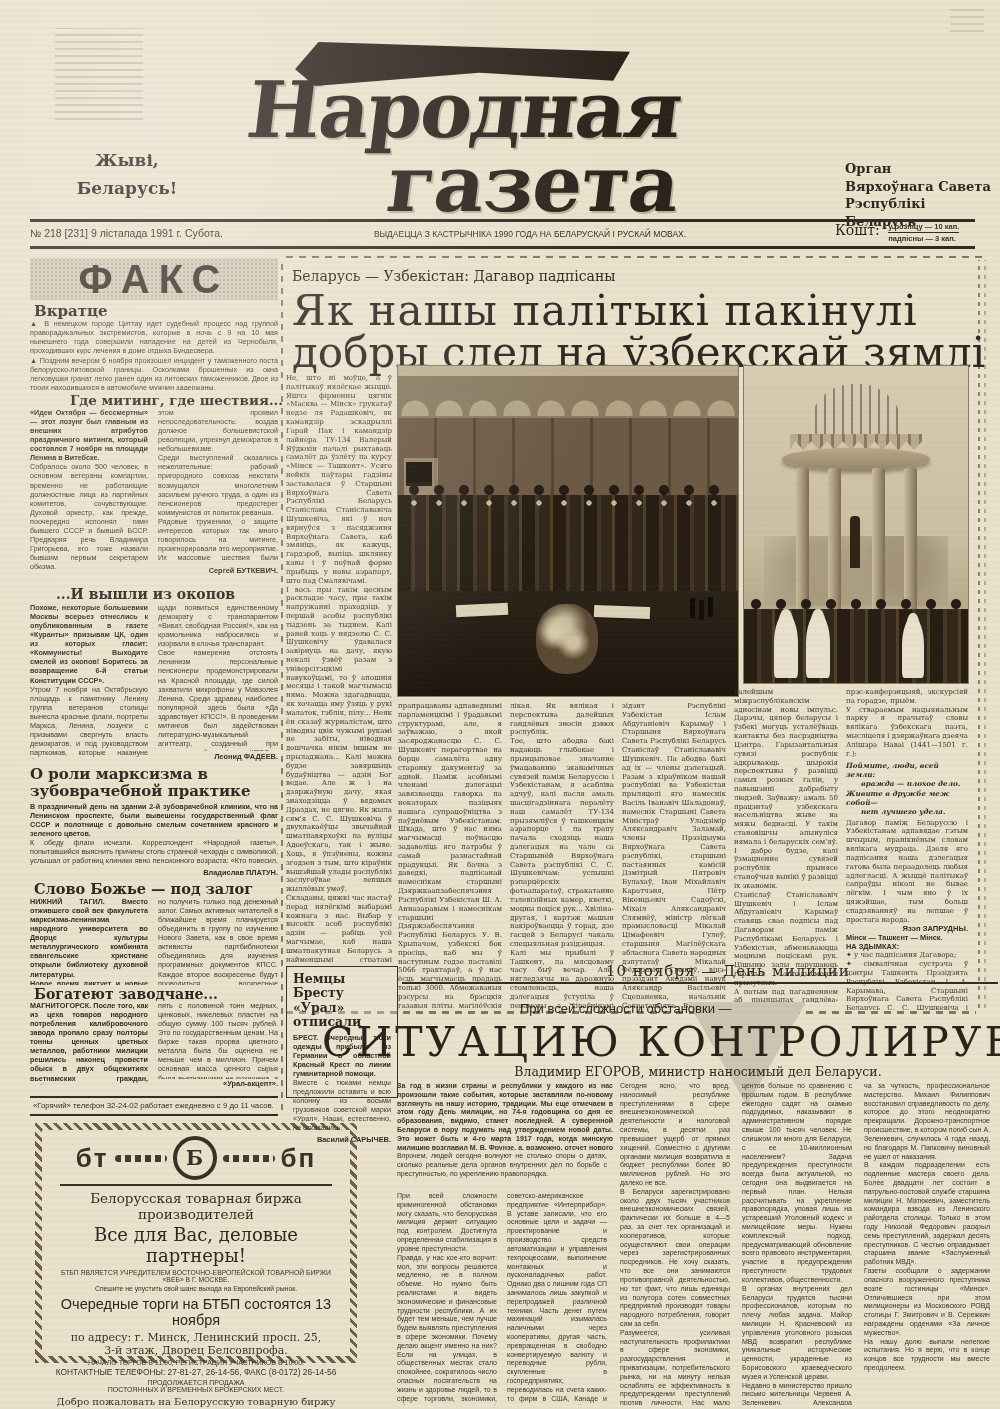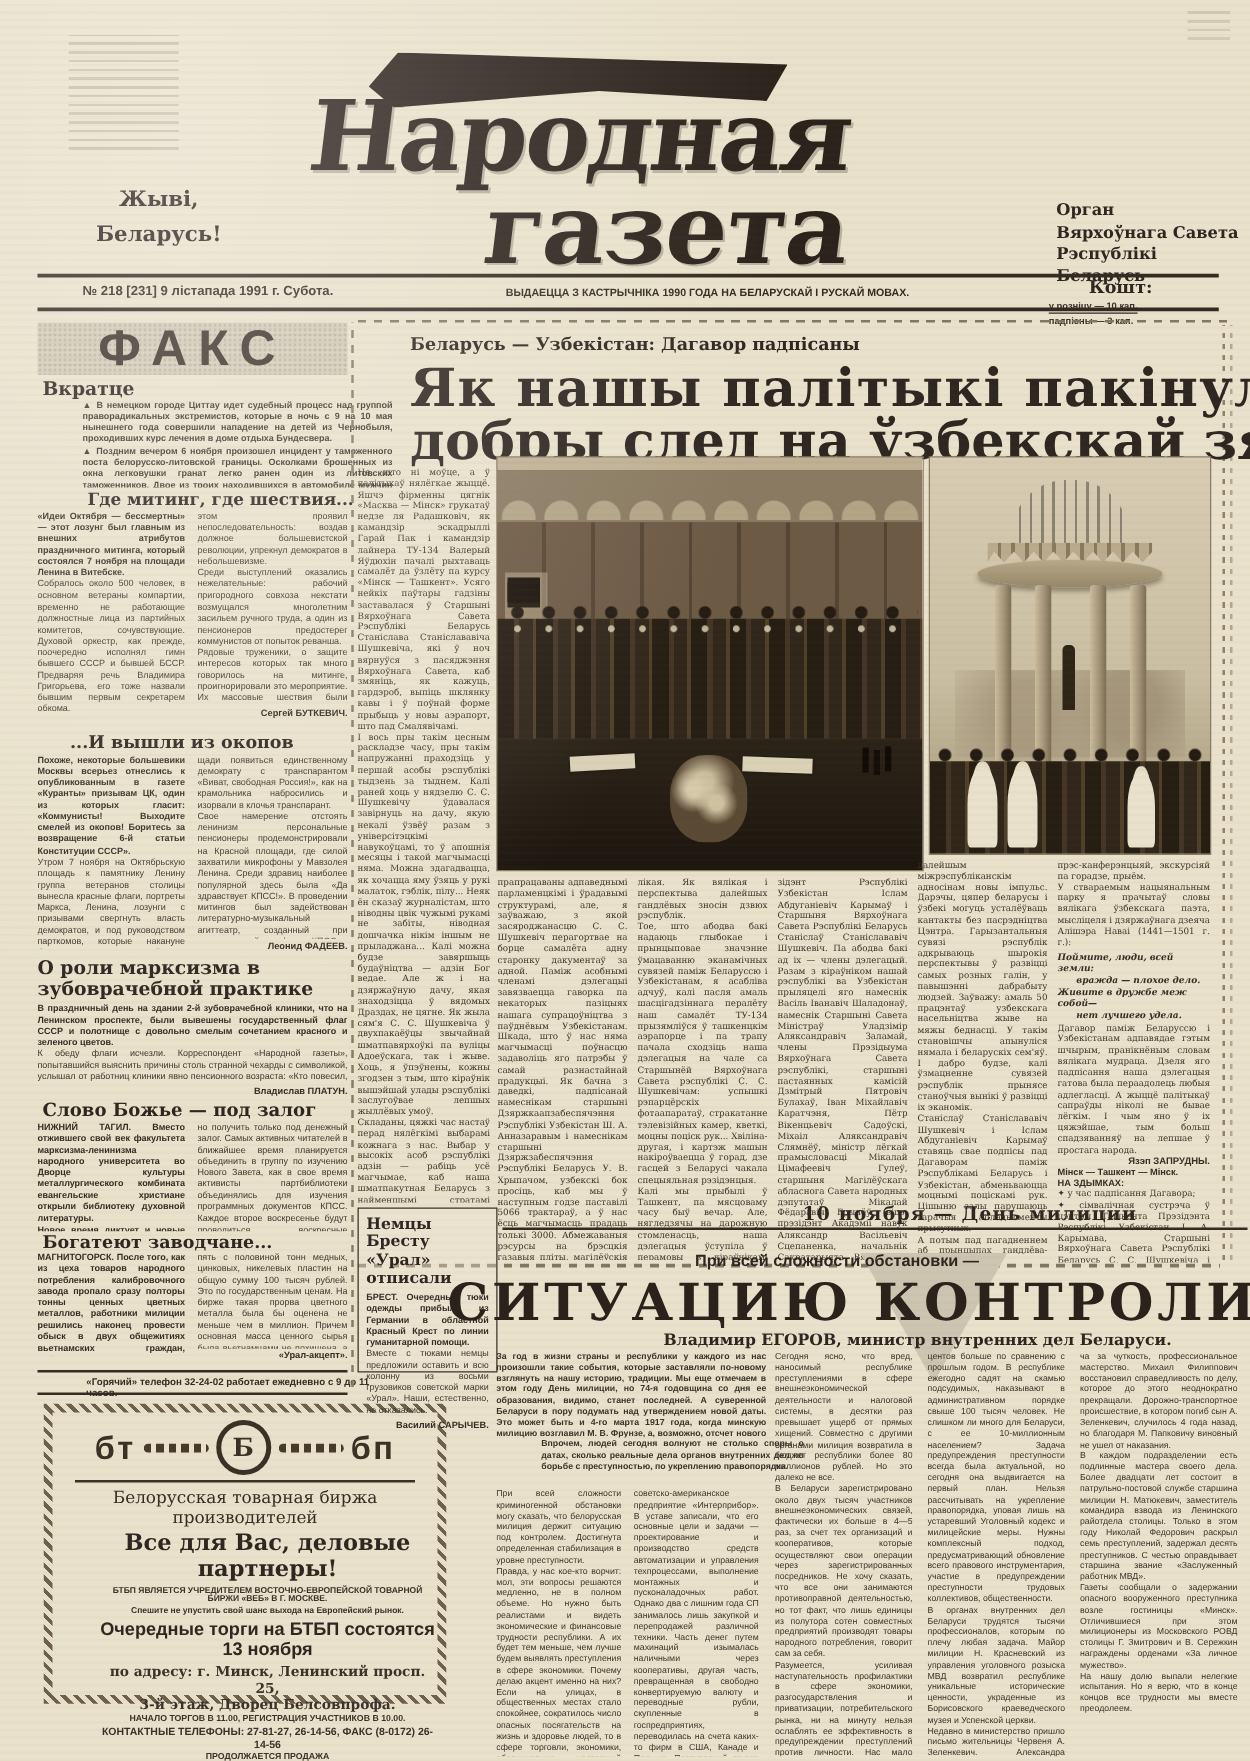--- a/index.html
+++ b/index.html
@@ -9,21 +9,21 @@
     font-family:"Liberation Sans",sans-serif;color:#3a3129;}
   .page::after{content:"";position:absolute;inset:0;pointer-events:none;
     background:repeating-linear-gradient(0deg,rgba(120,100,70,.03) 0 2px,transparent 2px 6px),
                radial-gradient(ellipse at 15% 8%,rgba(255,255,255,.25),transparent 40%);}
   .abs{position:absolute;}
   .ser{font-family:"DejaVu Serif","Liberation Serif",serif;}
   .rule{background:#332a21;}
   .pre{white-space:pre-line;}
   .ctr{text-align:center;}
   .rgt{text-align:right;}
-  .b{font-weight:700;margin-left:36px;}
+  .b{font-weight:400;}
   .colT{font-size:7px;line-height:1.26;text-align:justify;white-space:pre-line;overflow:hidden;color:#3b332a;font-family:"DejaVu Serif","Liberation Serif",serif;}
   .faxT{font-size:7.2px;line-height:1.26;text-align:justify;white-space:pre-line;overflow:hidden;color:#403830;}
   .faxLead{font-weight:700;color:#352d25;}
   .faxH{font-family:"DejaVu Serif","Liberation Serif",serif;font-weight:700;color:#2e2620;}
   .sig{font-size:7.4px;font-weight:700;color:#352d25;}
   .stamp{opacity:.28;background:repeating-linear-gradient(0deg,#7a6f5d 0 2px,transparent 2px 7px);}
   .wavyH{background:repeating-linear-gradient(90deg,#857663 0 7px,transparent 7px 13px);}
   .wavyV{background:repeating-linear-gradient(0deg,#8a7b64 0 6px,transparent 6px 12px);}
   .halftone{background-color:#d4ccb8;background-image:radial-gradient(#b9b09a 1px,transparent 1.2px);background-size:4px 4px;}
   
@@ -239,21 +239,21 @@
     <div class="faxT faxLead" style="margin-top:3px;">БРЕСТ. Очередные тюки одежды прибыли из Германии в областной Красный Крест по линии гуманитарной помощи.</div>
     <div class="faxT">Вместе с тюками немцы предложили оставить и всю колонну из восьми грузовиков советской марки «Урал». Наши, естественно, не отказались.</div>
     <div class="sig rgt" style="margin-top:3px;">Василий САРЫЧЕВ.</div>
   </div>
 
   <div class="abs ser b" style="left:606px;top:962px;font-size:15px;letter-spacing:1px;color:#2e2620;">10 ноября — День милиции</div>
   <div class="abs rule" style="left:402px;top:982px;width:596px;height:2px;"></div>
   <div class="abs tri" style="left:688px;top:1002px;width:118px;height:104px;"></div>
   <div class="abs b" style="left:520px;top:1001px;font-size:13px;color:#2e2620;z-index:2;">При всей сложности обстановки —</div>
   <div class="abs ser b" style="left:322px;top:1018px;font-size:41px;letter-spacing:3px;color:#2b221b;white-space:nowrap;z-index:2;">СИТУАЦИЮ КОНТРОЛИРУЕМ</div>
-  <div class="abs ser b ctr" style="left:398px;top:1064px;width:600px;font-size:12.5px;color:#2e2620;z-index:2;">Владимир ЕГОРОВ, министр внутренних дел Беларуси.</div>
+  <div class="abs ser b ctr" style="left:398px;top:1064px;width:600px;font-size:12.5px;color:#2e2620;z-index:2;">Владимир ЕГОРОВ, министр наносимый дел Беларуси.</div>
 
   <div class="abs colT" style="left:397px;top:1082px;width:216px;height:68px;font-family:'Liberation Sans',sans-serif;font-weight:600;z-index:2;">За год в жизни страны и республики у каждого из нас произошли такие события, которые заставляли по-новому взглянуть на нашу историю, традиции. Мы еще отмечаем в этом году День милиции, но 74-я годовщина со дня ее образования, видимо, станет последней. А суверенной Беларуси в пору подумать над утверждением новой даты. Это может быть и 4-го марта 1917 года, когда минскую милицию возглавил М. В. Фрунзе, а, возможно, отсчет нового времени начнем с 26-го февраля 1991 года, когда Верховный Совет республики принял Закон о милиции.</div>
   <div class="abs colT b" style="left:397px;top:1152px;width:210px;height:36px;font-family:'Liberation Sans',sans-serif;z-index:2;">Впрочем, людей сегодня волнуют не столько споры о датах, сколько реальные дела органов внутренних дел по борьбе с преступностью, по укреплению правопорядка.</div>
   <div class="abs colT" style="left:397px;top:1192px;width:100px;height:213px;font-family:'Liberation Sans',sans-serif;">При всей сложности криминогенной обстановки могу сказать, что белорусская милиция держит ситуацию под контролем. Достигнута определенная стабилизация в уровне преступности.
 Правда, у нас кое-кто ворчит: мол, эти вопросы решаются медленно, не в полном объеме. Но нужно быть реалистами и видеть экономические и финансовые трудности республики. А их будет тем меньше, чем лучше будем выявлять преступления в сфере экономики. Почему делаю акцент именно на них? Если на улицах, в общественных местах стало спокойнее, сократилось число опасных посягательств на жизнь и здоровье людей, то в сфере торговли, экономики, обслуживания настоящий беспредел.
 В Минске создали совместное</div>
   <div class="abs colT" style="left:507px;top:1192px;width:100px;height:213px;font-family:'Liberation Sans',sans-serif;">советско-американское предприятие «Интерприбор». В уставе записали, что его основные цели и задачи — проектирование и производство средств автоматизации и управления техпроцессами, выполнение монтажных и пусконаладочных работ. Однако два с лишним года СП занималось лишь закупкой и перепродажей различной техники. Часть денег путем махинаций изымалась наличными через кооперативы, другая часть, превращенная в свободно конвертируемую валюту и переводные рубли, скупленные в госпредприятиях, переводилась на счета каких-то фирм в США, Канаде и Польше. Поступлений грузов в адрес «Интерприбора» не зафиксировано, а генеральный директор СП остался за границей на постоянное местожительство...</div>
   <div class="abs colT" style="left:620px;top:1082px;width:110px;height:323px;font-family:'Liberation Sans',sans-serif;z-index:2;">Сегодня ясно, что вред, наносимый республике преступлениями в сфере внешнеэкономической деятельности и налоговой системы, в десятки раз превышает ущерб от прямых хищений. Совместно с другими органами милиция возвратила в бюджет республики более 80 миллионов рублей. Но это далеко не все.
 В Беларуси зарегистрировано около двух тысяч участников внешнеэкономических связей, фактически их больше в 4—5 раз, за счет тех организаций и кооперативов, которые осуществляют свои операции через зарегистрированных посредников. Не хочу сказать, что все они занимаются противоправной деятельностью, но тот факт, что лишь единицы из полутора сотен совместных предприятий производят товары народного потребления, говорит сам за себя.
 Разумеется, усиливая наступательность профилактики в сфере экономики, разгосударствления и приватизации, потребительского рынка, ни на минуту нельзя ослаблять ее эффективность в предупреждении преступлений против личности. Нас мало утешает тот факт, что раскрыты более 33 тысяч преступлений, т. е. на 7 про-</div>

